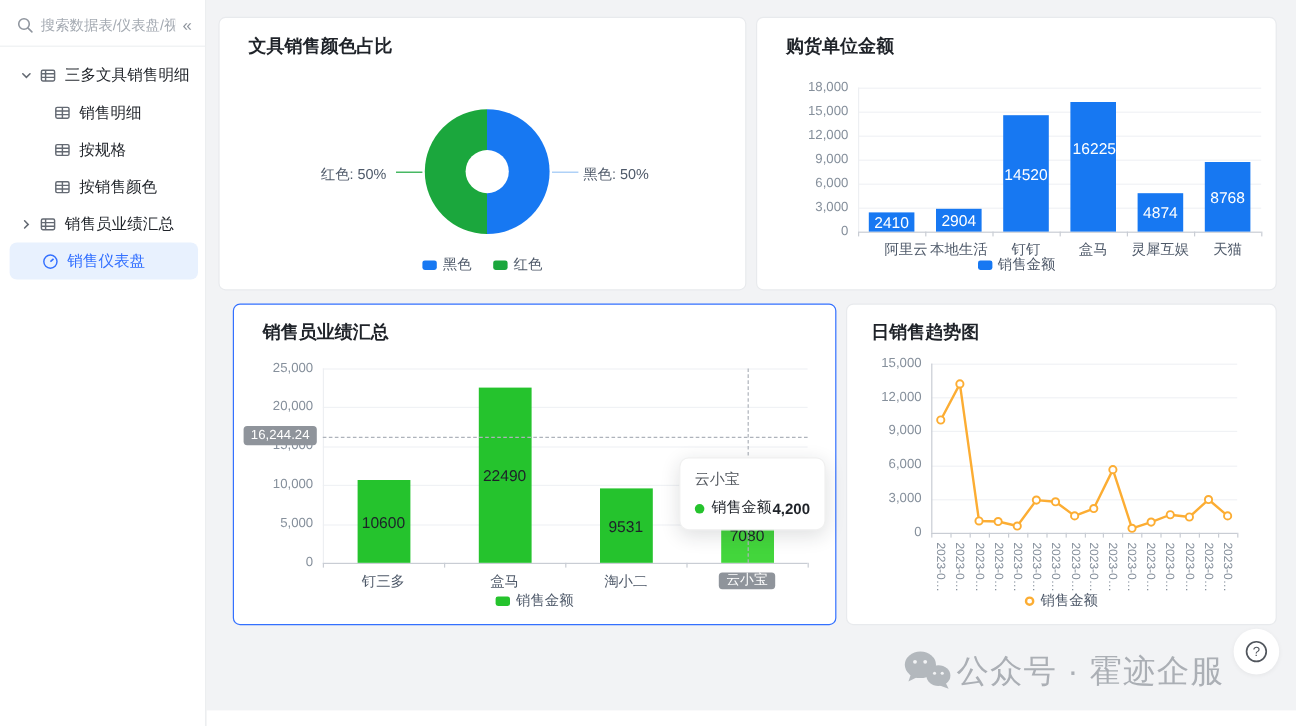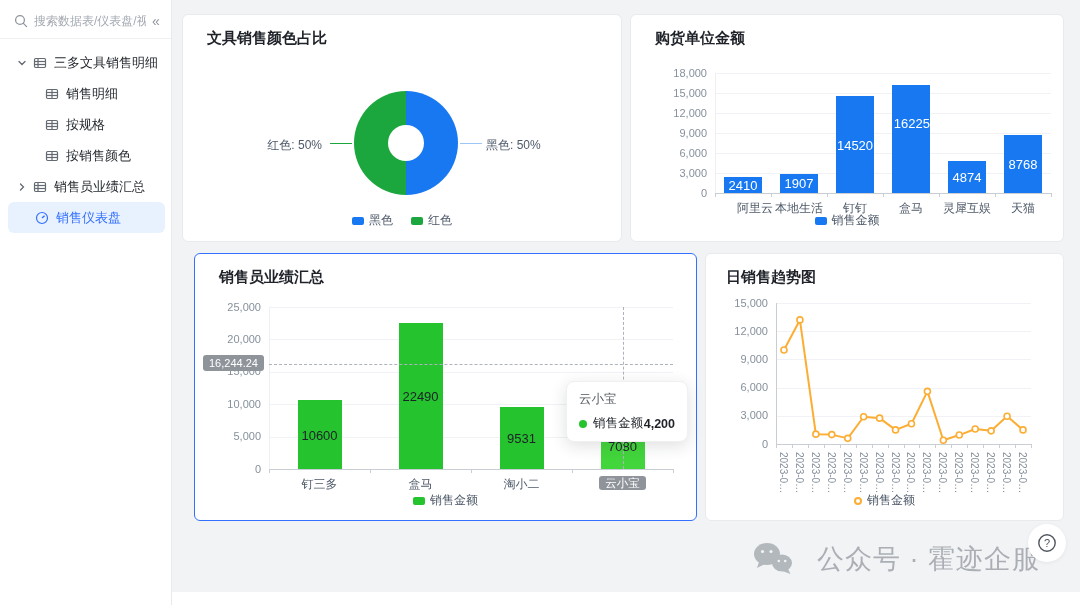--- a/index.html
+++ b/index.html
@@ -58,21 +58,21 @@
   .tooltip-title { font-size:12.5px; color:#51565D; margin-bottom:7px; }
   .tooltip-row { display:flex; align-items:center; font-size:12.5px; color:#1F2329; }
   .tooltip-dot { width:8px; height:8px; border-radius:50%; margin-right:6px; }
   .tooltip-val { margin-left:auto; font-weight:bold; }
 
   
   .plot-svg { position:absolute; overflow:visible; }
   .vxlabel { position:absolute; font-size:10px; color:#86909C; white-space:nowrap; transform:rotate(90deg); transform-origin:0 0; }
 
   
-  .watermark { position:absolute; left:752px; top:541px; display:flex; align-items:center; gap:23px; color:#ABAFB5; font-size:27px; letter-spacing:1px; z-index:1; }
+  .watermark { position:absolute; left:752px; top:541px; display:flex; align-items:center; gap:3px; color:#ABAFB5; font-size:27px; letter-spacing:1px; z-index:1; }
   .help-fab { position:absolute; left:1028px; top:524px; width:38px; height:38px; background:#fff; border-radius:50%; box-shadow:0 1px 4px rgba(0,0,0,.06); display:flex; align-items:center; justify-content:center; cursor:pointer; z-index:4; }
   .bottom-strip { position:absolute; left:172px; right:0; bottom:0; height:13px; background:#fff; }
 </style>
 </head>
 <body>
 
 <div class="screen">
 
   <div class="sidebar">
     <div class="search-row">
@@ -216,21 +216,21 @@
       <div class="xtickmark" style="left: 140px; top: 178px;"></div>
       <div class="xtickmark" style="left: 196px; top: 178px;"></div>
       <div class="xtickmark" style="left: 252px; top: 178px;"></div>
       <div class="xtickmark" style="left: 308px; top: 178px;"></div>
       <div class="xtickmark" style="left: 364px; top: 178px;"></div>
       <div class="xtickmark" style="left: 420px; top: 178px;"></div>
       <div class="bar" style="left: 93px; top: 161.933px; width: 38px; height: 16.0667px; background: rgb(23, 120, 242);"></div>
       <div class="bar-label" style="left: 93px; width: 38px; top: 162.967px; color: rgb(255, 255, 255);">2410</div>
       <div class="xlabel" style="left: 96px; width: 56px; top: 185px;">阿里云</div>
       <div class="bar" style="left: 149px; top: 158.64px; width: 38px; height: 19.36px; background: rgb(23, 120, 242);"></div>
-      <div class="bar-label" style="left: 149px; width: 38px; top: 161.32px; color: rgb(255, 255, 255);">1907</div>
+      <div class="bar-label" style="left: 149px; width: 38px; top: 161.32px; color: rgb(255, 255, 255);">2904</div>
       <div class="xlabel" style="left: 140px; width: 56px; top: 185px;">本地生活</div>
       <div class="bar" style="left: 205px; top: 81.2px; width: 38px; height: 96.8px; background: rgb(23, 120, 242);"></div>
       <div class="bar-label" style="left: 205px; width: 38px; top: 122.6px; color: rgb(255, 255, 255);">14520</div>
       <div class="xlabel" style="left: 196px; width: 56px; top: 185px;">钉钉</div>
       <div class="bar" style="left: 261px; top: 69.8333px; width: 38px; height: 108.167px; background: rgb(23, 120, 242);"></div>
       <div class="bar-label" style="left: 261px; width: 38px; top: 101px; color: rgb(255, 255, 255); text-align: right;">16225</div>
       <div class="xlabel" style="left: 252px; width: 56px; top: 185px;">盒马</div>
       <div class="bar" style="left: 317px; top: 145.507px; width: 38px; height: 32.4933px; background: rgb(23, 120, 242);"></div>
       <div class="bar-label" style="left: 317px; width: 38px; top: 154.753px; color: rgb(255, 255, 255);">4874</div>
       <div class="xlabel" style="left: 308px; width: 56px; top: 185px;">灵犀互娱</div>

